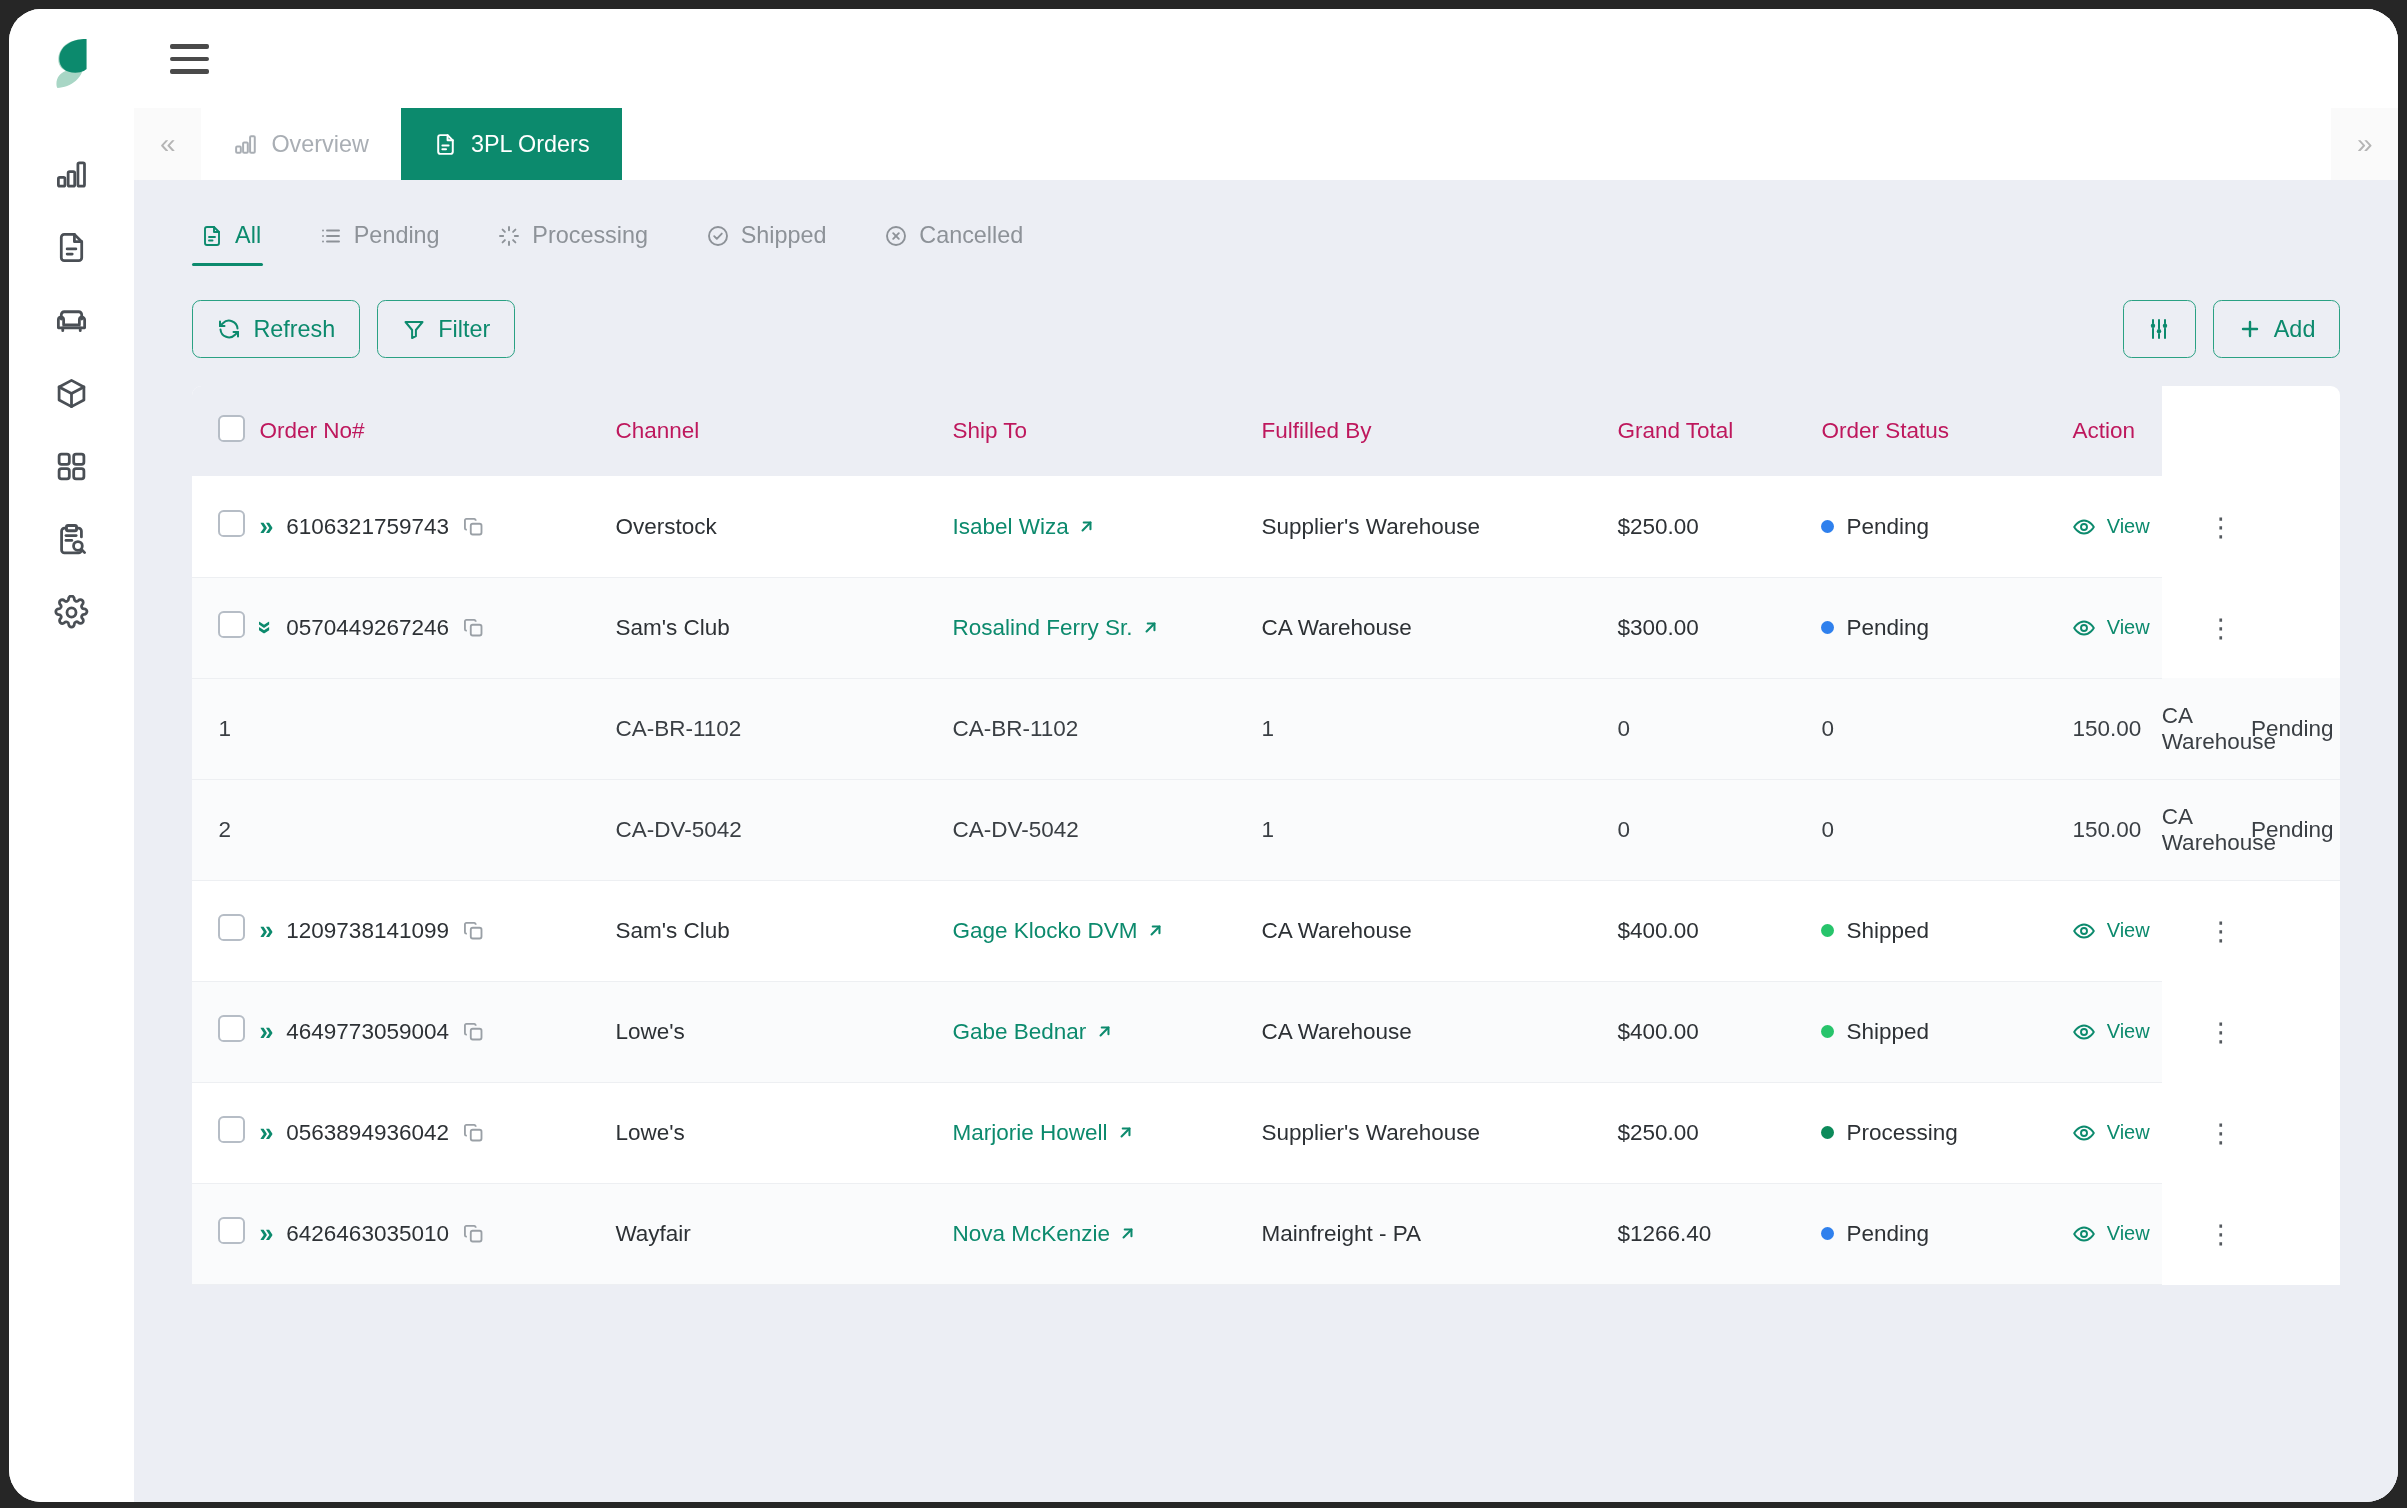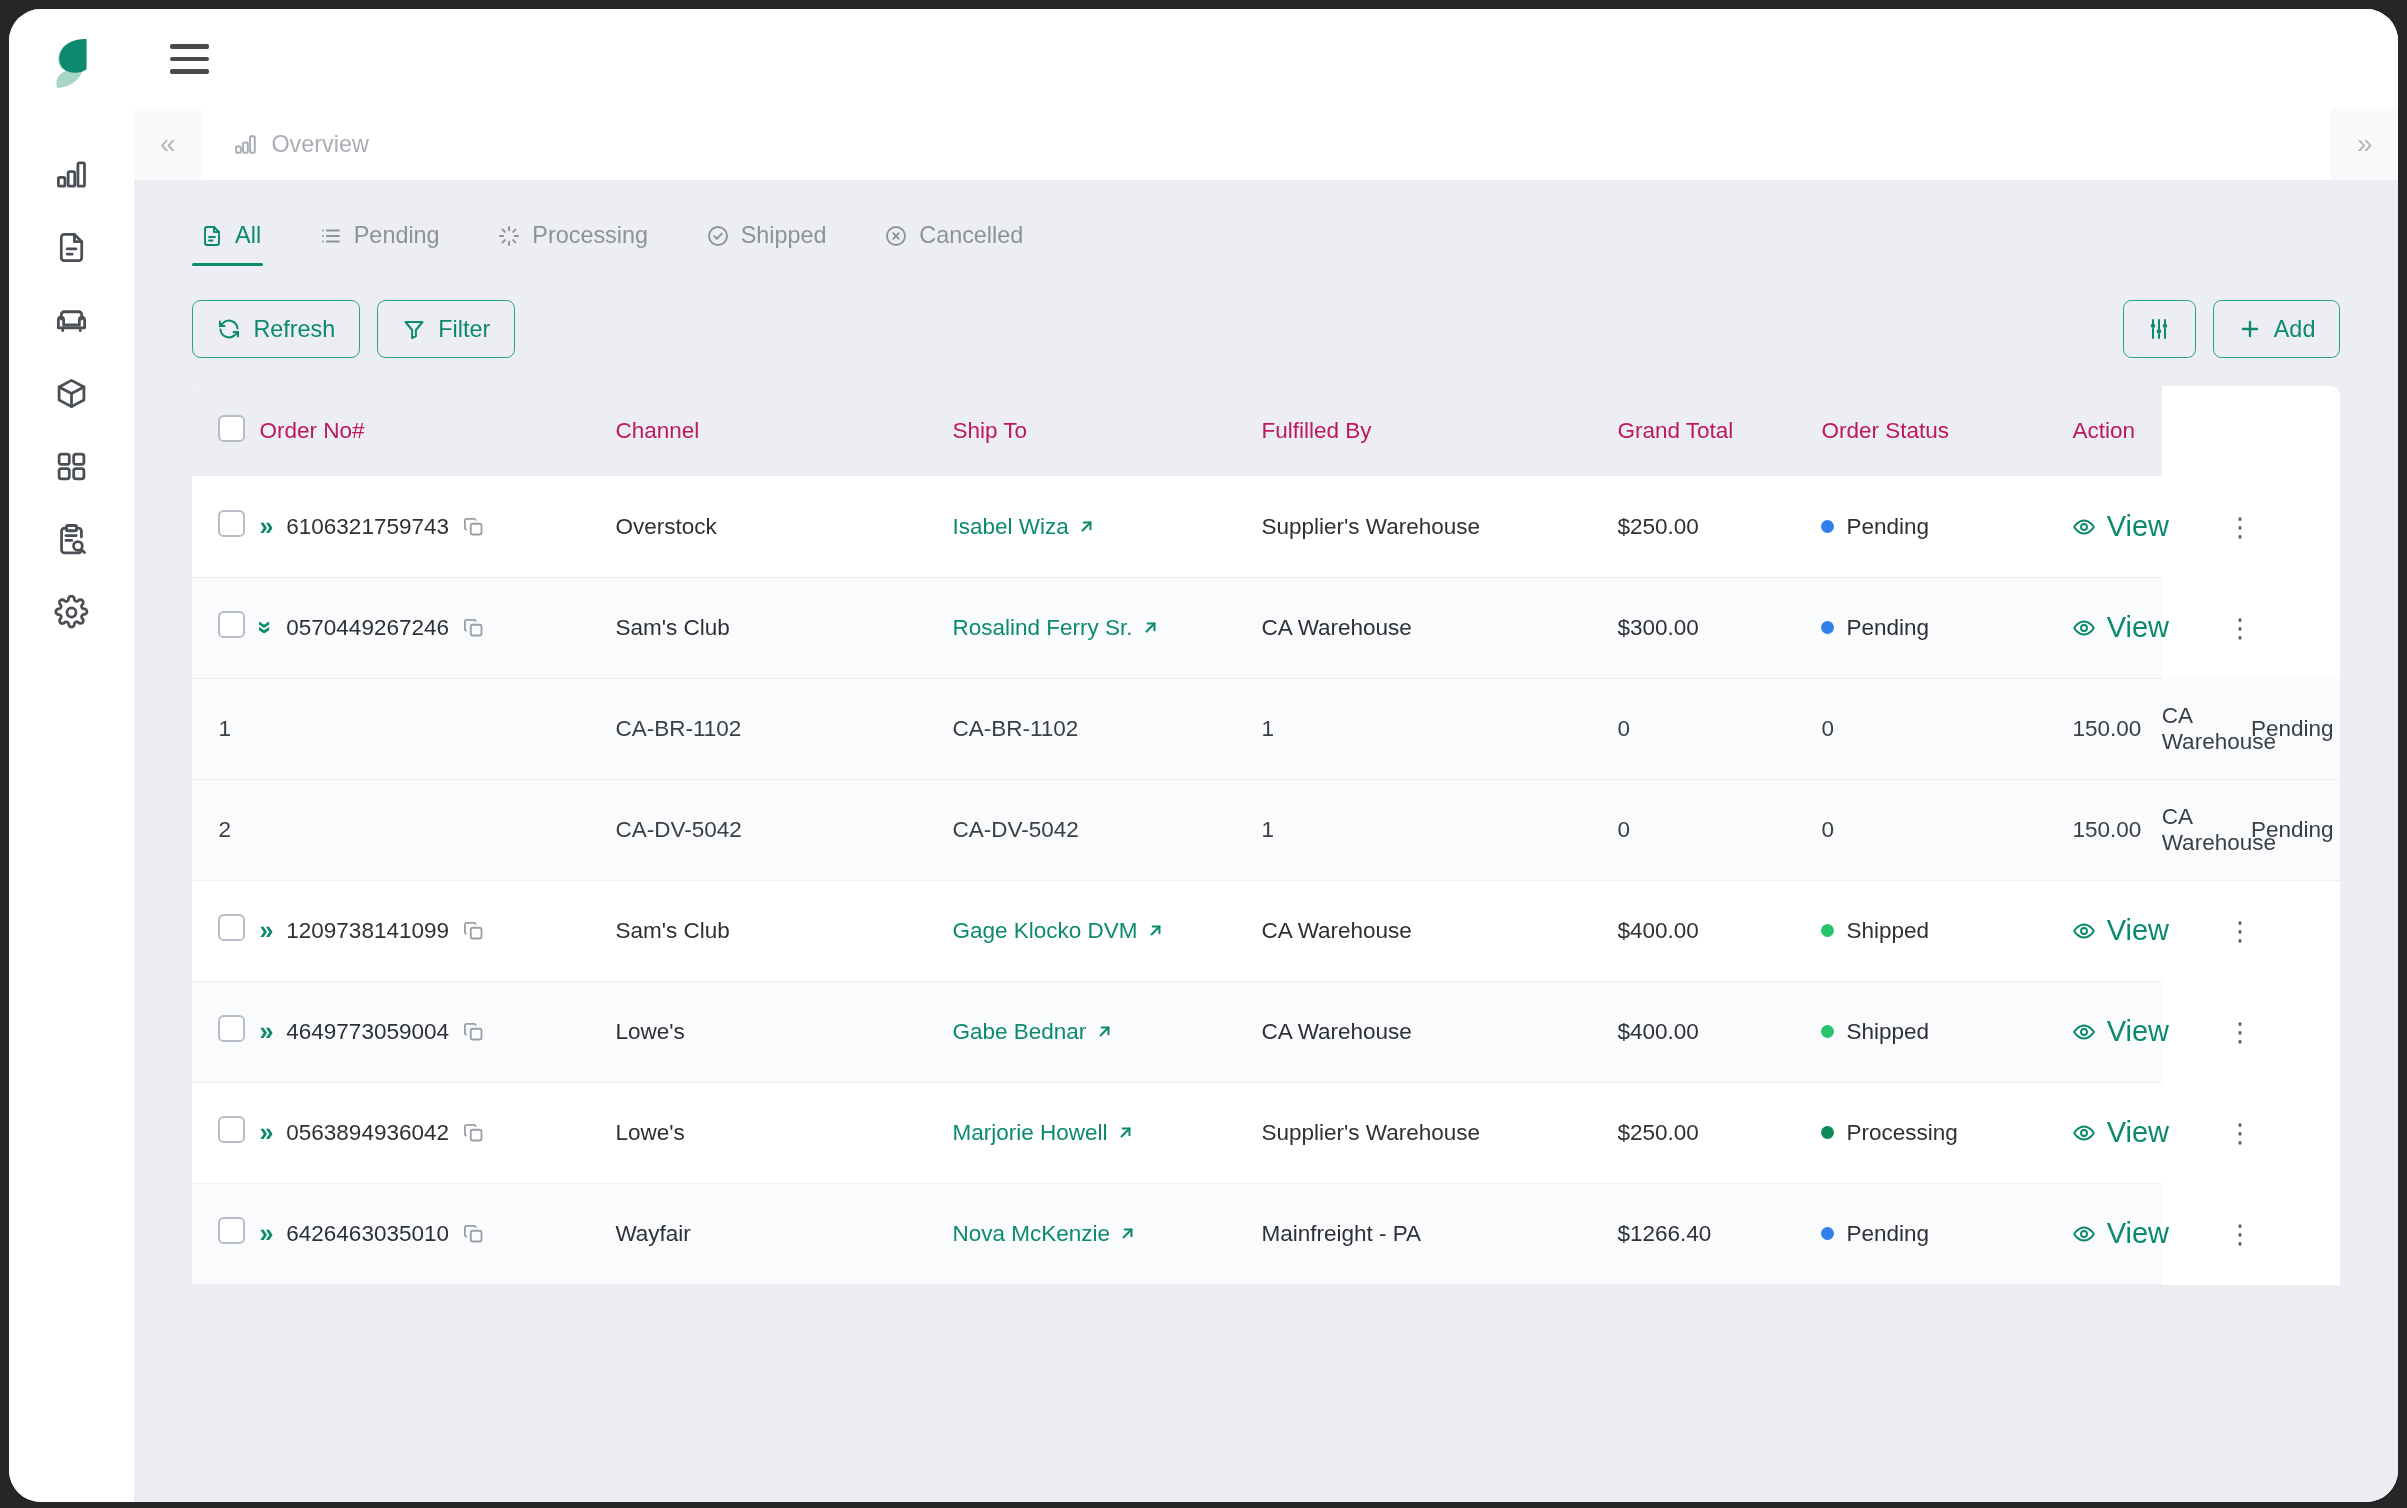--- a/index.html
+++ b/index.html
@@ -176,21 +176,21 @@
   }
   .order-cell { display:flex; align-items:center; gap:13px; }
   .chev { color:#0c8a6d; font-size: 25px; font-weight:700; cursor:pointer; line-height:1; }
   .chev.down { transform: rotate(90deg); display:inline-block; }
   .copy-ic { width:23.4px; height:23.4px; color:#9aa0a6; cursor:pointer; flex:0 0 auto; }
   .link-green { color:#0c8a6d; cursor:pointer; display:inline-flex; align-items:center; gap:8.4px; }
   .link-green svg { width:19px; height:19px; flex:0 0 auto; }
   .status-wrap { display:flex; align-items:center; gap:12px; }
   .dot { width:13px; height:13px; border-radius:50%; flex:0 0 auto; }
   .action-wrap { display:flex; align-items:center; }
-  .view-btn { display:inline-flex; align-items:center; gap:10.3px; color:#0c8a6d; cursor:pointer; font-size:29px; }
+  .view-btn { display:inline-flex; align-items:center; gap:10.3px; color:#0c8a6d; cursor:pointer; font-size:20px; }
   .view-btn svg { width:24px; height:24px; }
   .kebab { margin-left: 58px; color:#54595e; font-size:26px; line-height:1; cursor:pointer; letter-spacing:0; }
 
   
   tr.sub-head th {
     background:#fafbfc;
     text-align:left;
     font-size:22.5px; font-weight:500; color:#2d3135;
     height: 90px; padding: 0;
     border-bottom: 0.9px solid #edeff2;
@@ -297,20 +297,29 @@
 
       <div class="tab">
         <svg viewBox="0 0 24 24" fill="none" stroke="currentColor" stroke-width="1.9" stroke-linecap="round" stroke-linejoin="round">
           <rect x="3" y="14" width="4.5" height="6" rx="1"></rect>
             <rect x="9.7" y="10" width="4.5" height="10" rx="1"></rect>
             <rect x="16.4" y="4" width="4.5" height="16" rx="1"></rect>
         </svg>
         <span>Overview</span>
       </div>
 
+      <div class="tab active">
+        <svg viewBox="0 0 24 24" fill="none" stroke="currentColor" stroke-width="1.9" stroke-linecap="round" stroke-linejoin="round">
+          <path d="M14 3H7a2 2 0 0 0-2 2v14a2 2 0 0 0 2 2h10a2 2 0 0 0 2-2V8z"></path>
+            <path d="M14 3v5h5"></path>
+            <path d="M9 13h6"></path>
+            <path d="M9 16.5h3.5"></path>
+        </svg>
+        <span>3PL Orders</span>
+      </div>
 
       <div class="tab-scroll-btn right">»</div>
     </div>
 
     <div class="page">
 
 
       <div class="status-tabs">
         <div class="status-tab active">
           <svg viewBox="0 0 24 24" fill="none" stroke="currentColor" stroke-width="1.9" stroke-linecap="round" stroke-linejoin="round">

